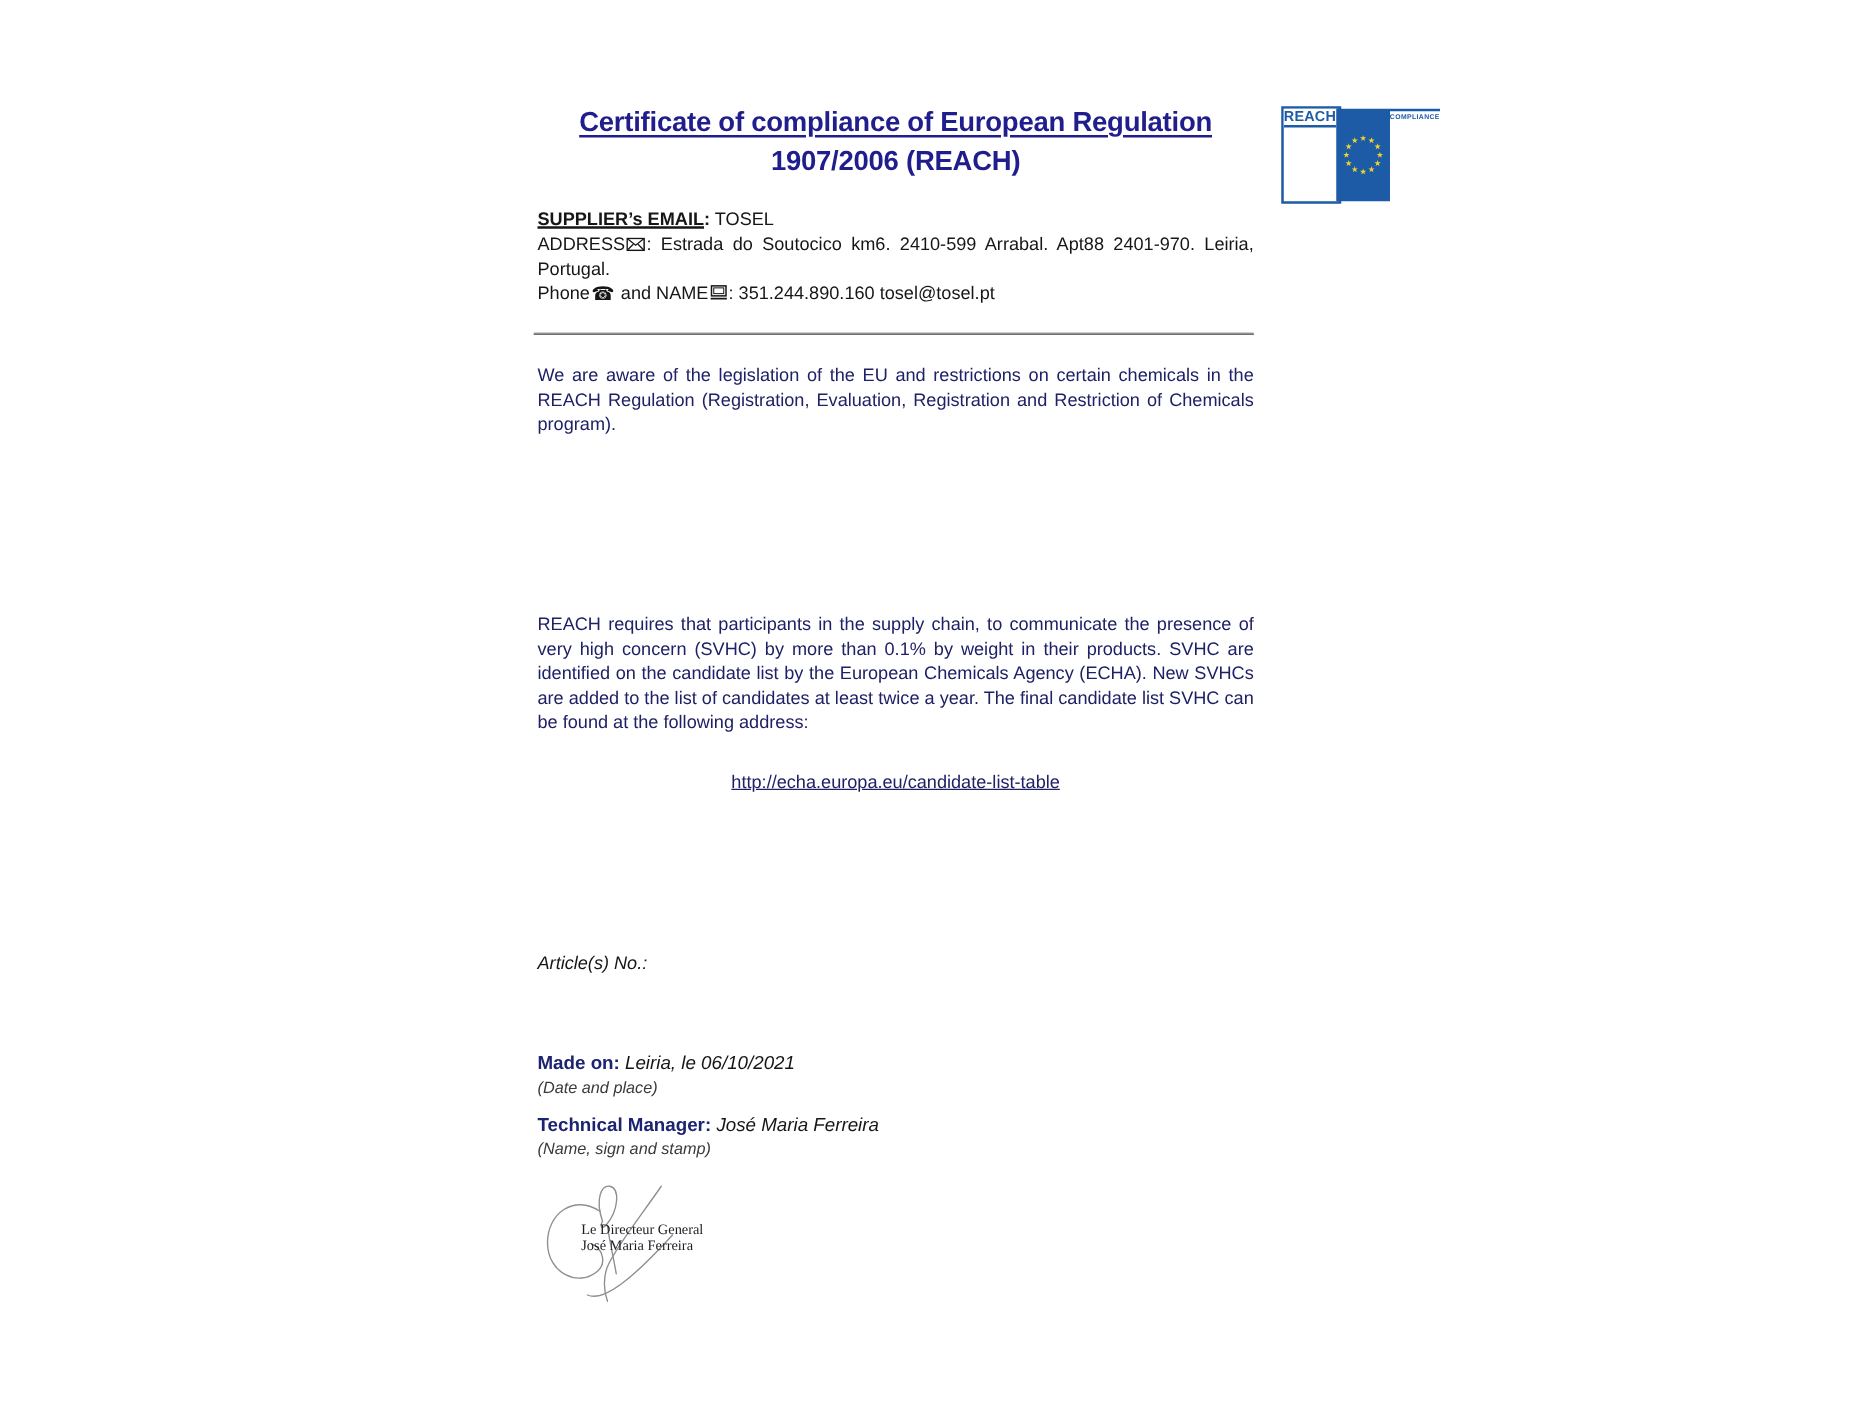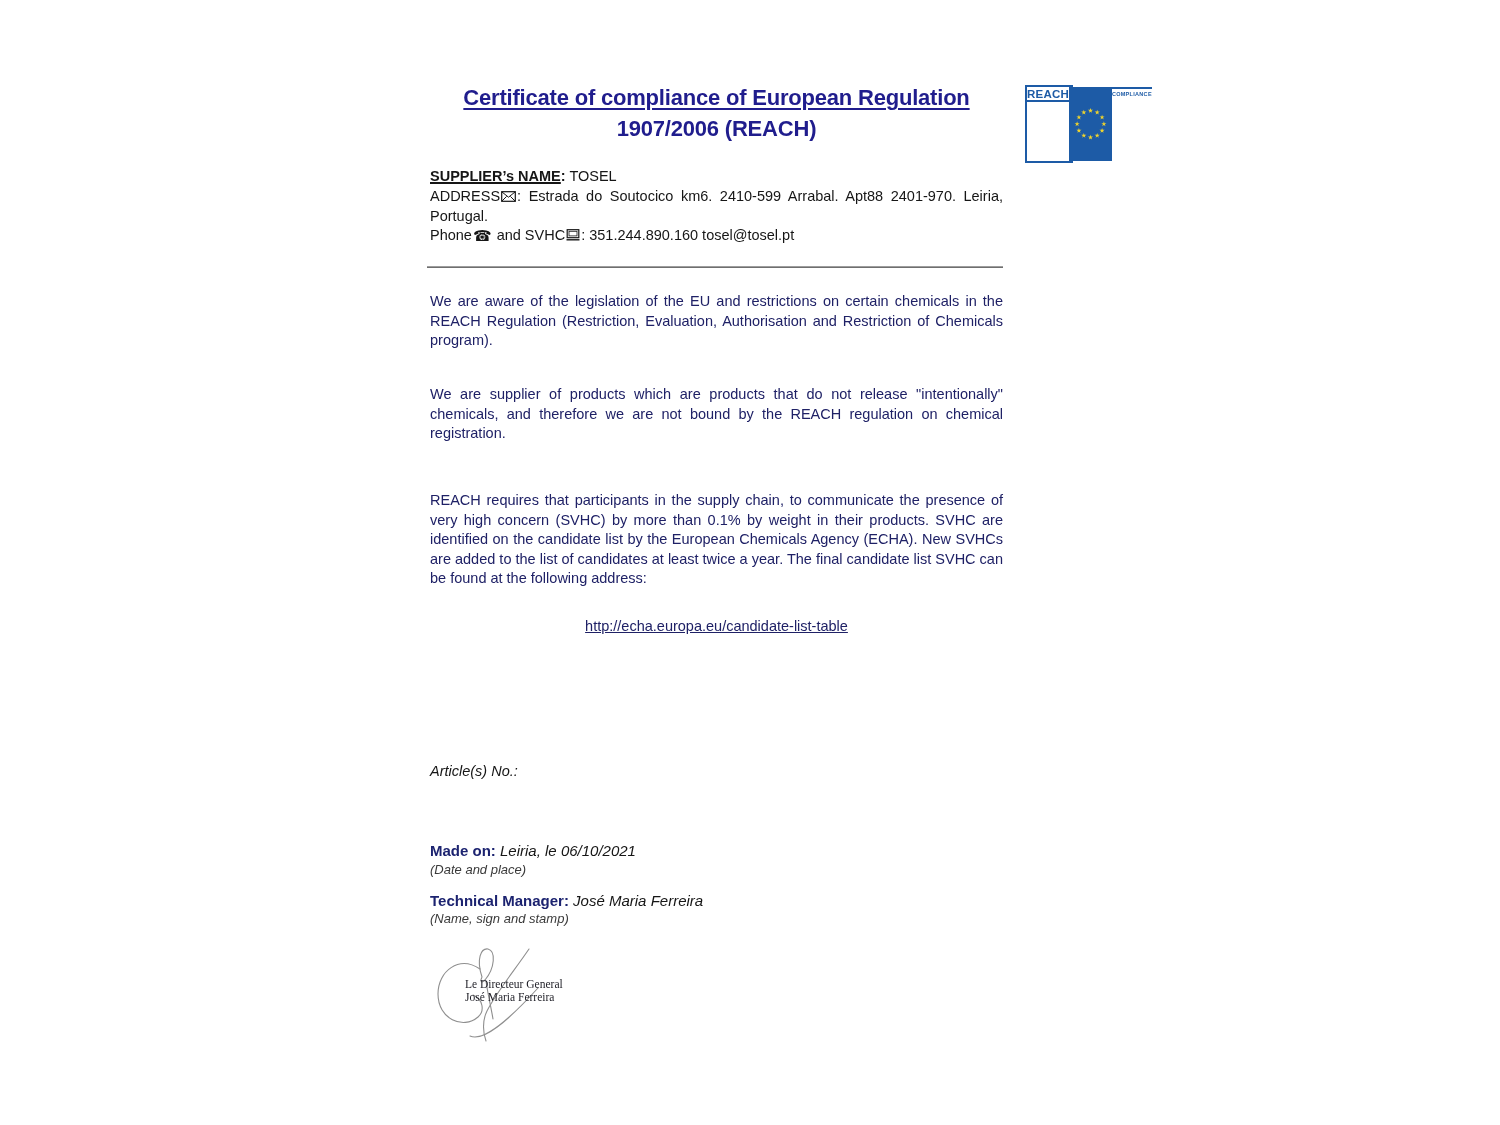--- a/index.html
+++ b/index.html
@@ -101,41 +101,40 @@
         <use href="#st" xlink:href="#st" transform="translate(8,23)"></use>
         <use href="#st" xlink:href="#st" transform="translate(9.9,16)"></use>
         <use href="#st" xlink:href="#st" transform="translate(15,10.9)"></use>
       </svg>
     </div>
     <div class="logo-bottom">COMPLIANCE</div>
   </div>
 
   <div class="abs col supplier">
     <div>
-      <span class="b u">SUPPLIER’s NAME</span><span class="b">:</span><span> TOSEL</span>
+      <span class="b u">SUPPLIER’s EMAIL</span><span class="b">:</span><span> TOSEL</span>
     </div>
     <div>
       <span>ADDRESS</span><svg class="inline-icon" width="15" height="11" viewBox="0 0 15 11">
         <rect x="0.7" y="0.7" width="13.6" height="9.6" fill="none" stroke="#161616" stroke-width="1.2"></rect>
         <path d="M1,1 L7.5,6.2 L14,1 M1,10 L5.6,5.4 M14,10 L9.4,5.4" fill="none" stroke="#161616" stroke-width="1"></path>
       </svg><span>: Estrada do Soutocico km6. 2410-599 Arrabal. Apt88 2401-970. Leiria, Portugal.</span>
     </div>
     <div>
-      <span>Phone</span><span class="inline-icon" style="font-size:15px;">☎</span><span> and SVHC</span><svg class="inline-icon" width="14" height="12" viewBox="0 0 14 12">
+      <span>Phone</span><span class="inline-icon" style="font-size:15px;">☎</span><span> and NAME</span><svg class="inline-icon" width="14" height="12" viewBox="0 0 14 12">
         <rect x="1.2" y="0.7" width="11.6" height="8" fill="none" stroke="#161616" stroke-width="1.2"></rect>
         <rect x="3" y="2.3" width="8" height="4.6" fill="none" stroke="#161616" stroke-width="0.8"></rect>
         <line x1="0.5" y1="10.8" x2="13.5" y2="10.8" stroke="#161616" stroke-width="1.4"></line>
       </svg><span>: 351.244.890.160 tosel@tosel.pt</span>
     </div>
   </div>
 
   <div class="abs divider"></div>
 
-  <p class="abs col para p1">We are aware of the legislation of the EU and restrictions on certain chemicals in the REACH Regulation (Restriction, Evaluation, Authorisation and Restriction of Chemicals program).</p>
-  <p class="abs col para p2">We are supplier of products which are products that do not release "intentionally" chemicals, and therefore we are not bound by the REACH regulation on chemical registration.</p>
+  <p class="abs col para p1">We are aware of the legislation of the EU and restrictions on certain chemicals in the REACH Regulation (Registration, Evaluation, Registration and Restriction of Chemicals program).</p>
   <p class="abs col para p3">REACH requires that participants in the supply chain, to communicate the presence of very high concern (SVHC) by more than 0.1% by weight in their products. SVHC are identified on the candidate list by the European Chemicals Agency (ECHA). New SVHCs are added to the list of candidates at least twice a year. The final candidate list SVHC can be found at the following address:</p>
 
   <div class="abs col link-row">
     <span class="link">http://echa.europa.eu/candidate-list-table</span>
   </div>
 
 
   <div class="abs col article">Article(s) No.:</div>
 
   <div class="abs col made-on">

